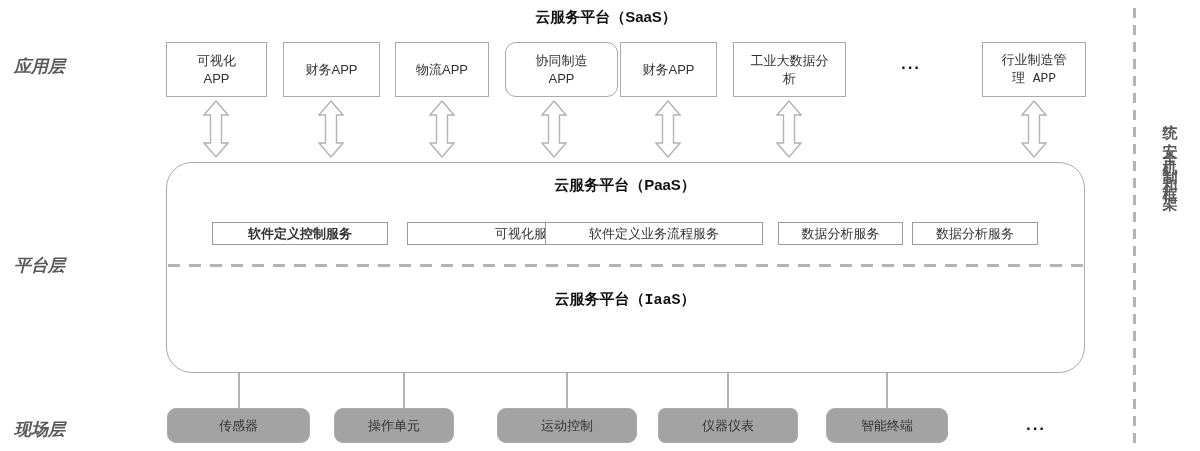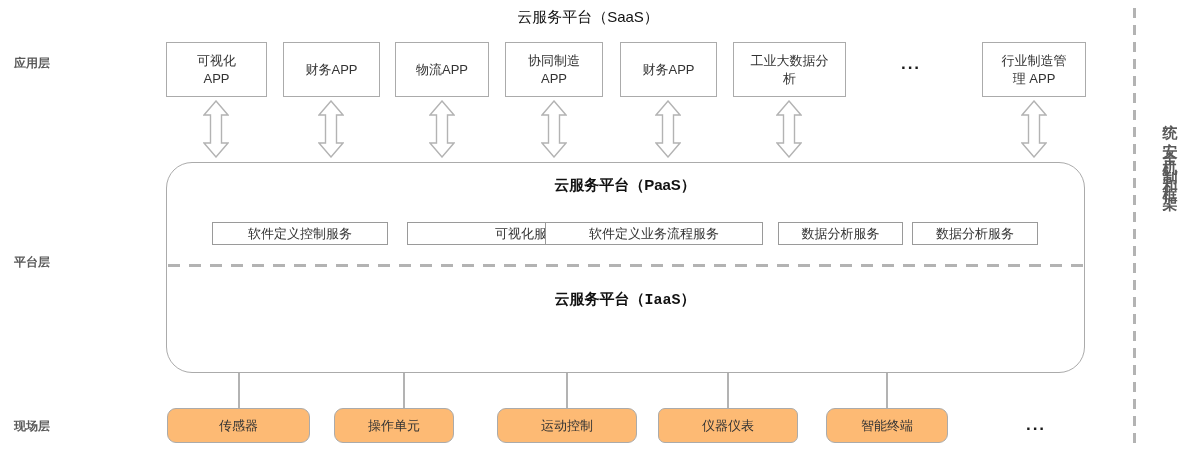--- a/index.html
+++ b/index.html
@@ -2,25 +2,25 @@
 <html><head>
 <meta charset="utf-8">
 <style>
   html,body{margin:0;padding:0;background:#fff;}
   #canvas{
     position:relative;width:1200px;height:451px;background:#ffffff;overflow:hidden;
     font-family:"Liberation Sans","DejaVu Sans",sans-serif;color:#404040;
   }
   .abs{position:absolute;}
   .saas-title{
-    font-size:15px;font-weight:normal;color:#111;top:8px;left:588px;
+    font-size:15px;font-weight:bold;color:#111;top:8px;left:606px;
     transform:translateX(-50%);white-space:nowrap;
   }
   .layer-label{
-    font-size:12px;font-weight:bold;color:#595959;left:14px;white-space:nowrap;
+    font-size:17px;font-weight:bold;color:#595959;left:14px;white-space:nowrap;font-style:italic;
   }
   .app-box{
     box-sizing:border-box;top:42px;height:55px;border:1px solid #ababab;background:#fff;
     display:flex;align-items:center;justify-content:center;text-align:center;
     font-size:13px;line-height:1.35;color:#333;white-space:pre-line;
   }
   .ellipsis{
     font-size:17px;font-weight:bold;color:#1a1a1a;letter-spacing:1px;white-space:nowrap;
   }
   .arrow{top:100px;width:26px;height:58px;}
@@ -41,21 +41,21 @@
     left:168px;top:264px;width:916px;height:3px;
     background:repeating-linear-gradient(to right,#b3b3b3 0 12px,transparent 12px 21px);
   }
   .iaas-sub{
     font-size:16px;font-weight:bold;color:#111;left:625px;transform:translateX(-50%);
     white-space:nowrap;
   }
   .connector{top:373px;width:2px;height:35px;background:#b3b3b3;}
   .dev-box{
     box-sizing:border-box;top:408px;height:35px;border:1px solid #ababab;border-radius:9px;
-    background:#fdba74;display:flex;align-items:center;justify-content:center;
+    background:#a3a3a3;display:flex;align-items:center;justify-content:center;
     font-size:13px;color:#333;white-space:nowrap;
   }
   .vdash{
     left:1133px;top:8px;width:3px;height:437px;
     background:repeating-linear-gradient(to bottom,#b3b3b3 0 10px,transparent 10px 17px);
   }
   .vertical-label{
     left:1160px;top:112px;writing-mode:vertical-rl;text-orientation:upright;
     font-size:15px;font-weight:bold;color:#595959;letter-spacing:9px;
   }
@@ -68,27 +68,27 @@
   <div class="abs saas-title">云服务平台（SaaS）</div>
 
   <div class="abs layer-label" style="top:55px;">应用层</div>
   <div class="abs layer-label" style="top:254px;">平台层</div>
   <div class="abs layer-label" style="top:418px;">现场层</div>
 
   <div class="abs app-box" style="left:166px;width:101px;"><span>可视化
 APP</span></div>
   <div class="abs app-box" style="left:283px;width:97px;"><span>财务APP</span></div>
   <div class="abs app-box" style="left:395px;width:94px;"><span>物流APP</span></div>
-  <div class="abs app-box" style="left:505px;width:98px;"><span>协同制造
+  <div class="abs app-box" style="left:505px;width:113px;border-radius:11px;"><span>协同制造
 APP</span></div>
   <div class="abs app-box" style="left:620px;width:97px;"><span>财务APP</span></div>
   <div class="abs app-box" style="left:733px;width:113px;"><span>工业大数据分
 析</span></div>
   <div class="abs ellipsis" style="left:901px;top:58px;">···</div>
-  <div class="abs app-box" style="left:982px;width:104px;"><span>行业制造管
+  <div class="abs app-box" style="left:982px;width:104px;font-family:Liberation Mono, monospace;"><span>行业制造管
 理 APP</span></div>
 
   <svg class="abs arrow" style="left:203px;" viewBox="0 0 26 58">
       <polygon points="13,1 25,15 18.5,15 18.5,43 25,43 13,57 1,43 7.5,43 7.5,15 1,15" fill="#ffffff" stroke="#b3b3b3" stroke-width="1.4"></polygon>
     </svg>
   <svg class="abs arrow" style="left:318px;" viewBox="0 0 26 58">
       <polygon points="13,1 25,15 18.5,15 18.5,43 25,43 13,57 1,43 7.5,43 7.5,15 1,15" fill="#ffffff" stroke="#b3b3b3" stroke-width="1.4"></polygon>
     </svg>
   <svg class="abs arrow" style="left:429px;" viewBox="0 0 26 58">
       <polygon points="13,1 25,15 18.5,15 18.5,43 25,43 13,57 1,43 7.5,43 7.5,15 1,15" fill="#ffffff" stroke="#b3b3b3" stroke-width="1.4"></polygon>
@@ -103,21 +103,21 @@
       <polygon points="13,1 25,15 18.5,15 18.5,43 25,43 13,57 1,43 7.5,43 7.5,15 1,15" fill="#ffffff" stroke="#b3b3b3" stroke-width="1.4"></polygon>
     </svg>
   <svg class="abs arrow" style="left:1021px;" viewBox="0 0 26 58">
       <polygon points="13,1 25,15 18.5,15 18.5,43 25,43 13,57 1,43 7.5,43 7.5,15 1,15" fill="#ffffff" stroke="#b3b3b3" stroke-width="1.4"></polygon>
     </svg>
 
   <div class="abs bigbox"></div>
 
   <div class="abs inner-title" style="top:176px;">云服务平台（PaaS）</div>
 
-  <div class="abs svc-box" style="left:212px;width:176px;">
+  <div class="abs svc-box" style="left:212px;width:176px;font-weight:bold;">
       <span>软件定义控制服务</span>
     </div>
   <div class="abs svc-box" style="left:407px;width:154px;justify-content:flex-end;">
       <span>可视化服务</span>
     </div>
   <div class="abs svc-box" style="left:545px;width:218px;align-items:center;">
       <span>软件定义业务流程服务</span>
     </div>
   <div class="abs svc-box" style="left:778px;width:125px;">
       <span>数据分析服务</span>

